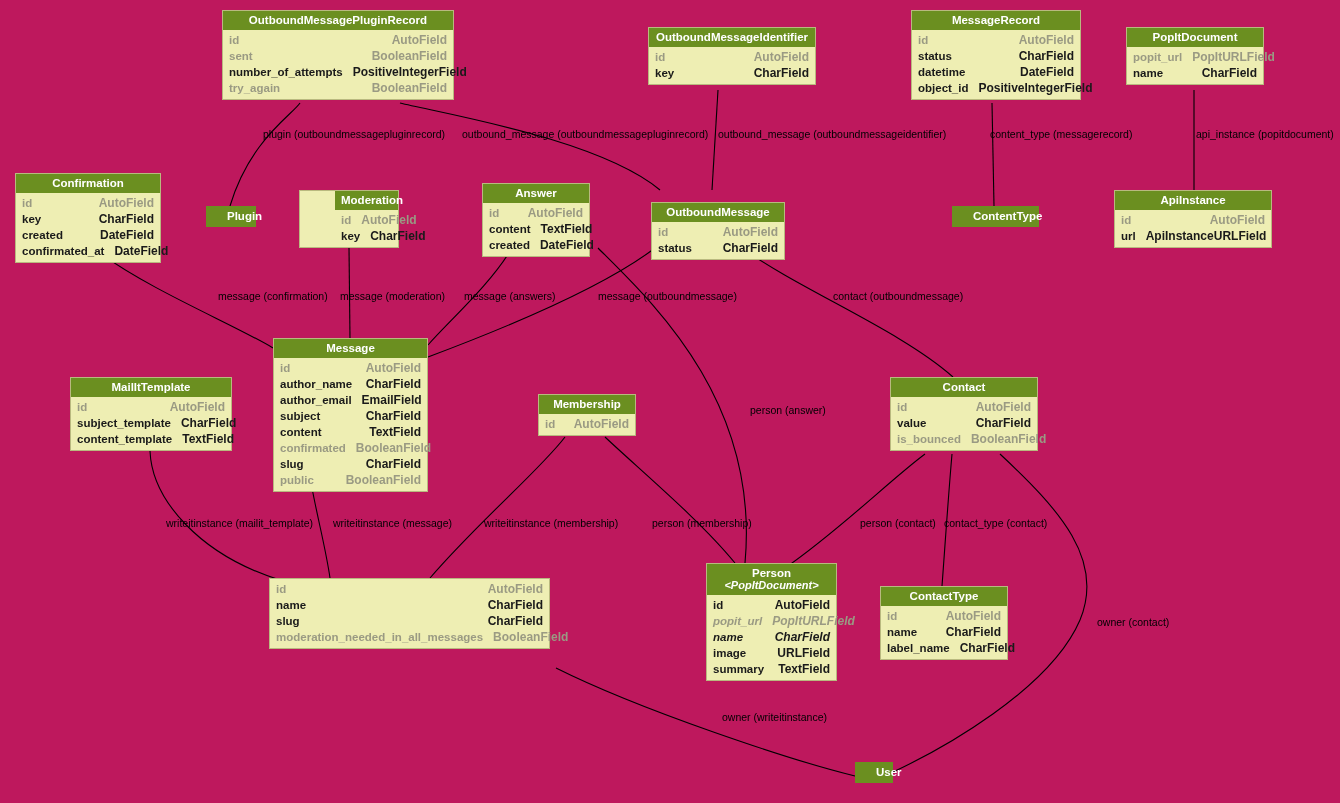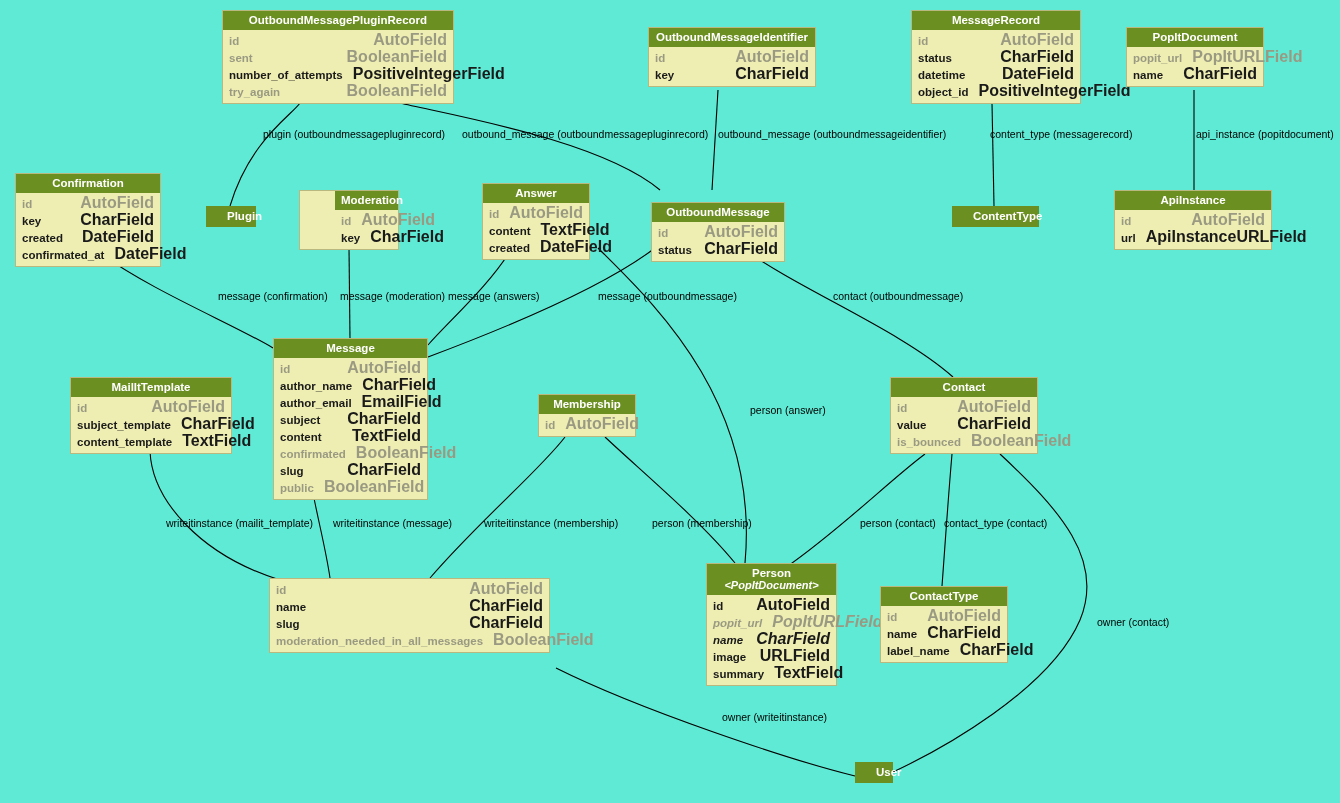--- a/index.html
+++ b/index.html
@@ -5,21 +5,21 @@
 <style>
   html, body {
     margin: 0;
     padding: 0;
     background: #ffffff;
   }
   #canvas {
     position: relative;
     width: 1340px;
     height: 803px;
-    background: #5eead4;
+    background: #be185d;
     font-family: "Liberation Sans", sans-serif;
     overflow: hidden;
   }
   #edge-layer {
     position: absolute;
     left: 0;
     top: 0;
     width: 1340px;
     height: 803px;
     pointer-events: none;
@@ -70,21 +70,21 @@
     padding: 0 6px;
     line-height: 16px;
     white-space: nowrap;
   }
   .field-name {
     font-size: 11.5px;
     font-weight: bold;
     color: #1a1a1a;
   }
   .field-type {
-    font-size: 16px;
+    font-size: 12px;
     font-weight: bold;
     color: #1a1a1a;
     margin-left: auto;
     padding-left: 10px;
   }
   .field-row.muted .field-name,
   .field-row.muted .field-type {
     color: #9a9a83;
   }
   .field-row.inherited .field-name,
@@ -440,21 +440,21 @@
       </div>
     </div>
 
 <div class="edge-label" style="left: 228px; top: 128px; padding-left: 35px;">plugin (outboundmessagepluginrecord)</div>
     <div class="edge-label" style="left: 462px; top: 128px;">outbound_message (outboundmessagepluginrecord)</div>
     <div class="edge-label" style="left: 718px; top: 128px;">outbound_message (outboundmessageidentifier)</div>
     <div class="edge-label" style="left: 990px; top: 128px;">content_type (messagerecord)</div>
     <div class="edge-label" style="left: 1196px; top: 128px;">api_instance (popitdocument)</div>
     <div class="edge-label" style="left: 218px; top: 290px;">message (confirmation)</div>
     <div class="edge-label" style="left: 340px; top: 290px;">message (moderation)</div>
-    <div class="edge-label" style="left: 448px; top: 290px;">message (answers)</div>
+    <div class="edge-label" style="left: 464px; top: 290px;">message (answers)</div>
     <div class="edge-label" style="left: 598px; top: 290px;">message (outboundmessage)</div>
     <div class="edge-label" style="left: 833px; top: 290px;">contact (outboundmessage)</div>
     <div class="edge-label" style="left: 750px; top: 404px;">person (answer)</div>
     <div class="edge-label" style="left: 166px; top: 517px;">writeitinstance (mailit_template)</div>
     <div class="edge-label" style="left: 333px; top: 517px;">writeitinstance (message)</div>
     <div class="edge-label" style="left: 484px; top: 517px;">writeitinstance (membership)</div>
     <div class="edge-label" style="left: 652px; top: 517px;">person (membership)</div>
     <div class="edge-label" style="left: 860px; top: 517px;">person (contact)</div>
     <div class="edge-label" style="left: 944px; top: 517px;">contact_type (contact)</div>
     <div class="edge-label" style="left: 1097px; top: 616px;">owner (contact)</div>

